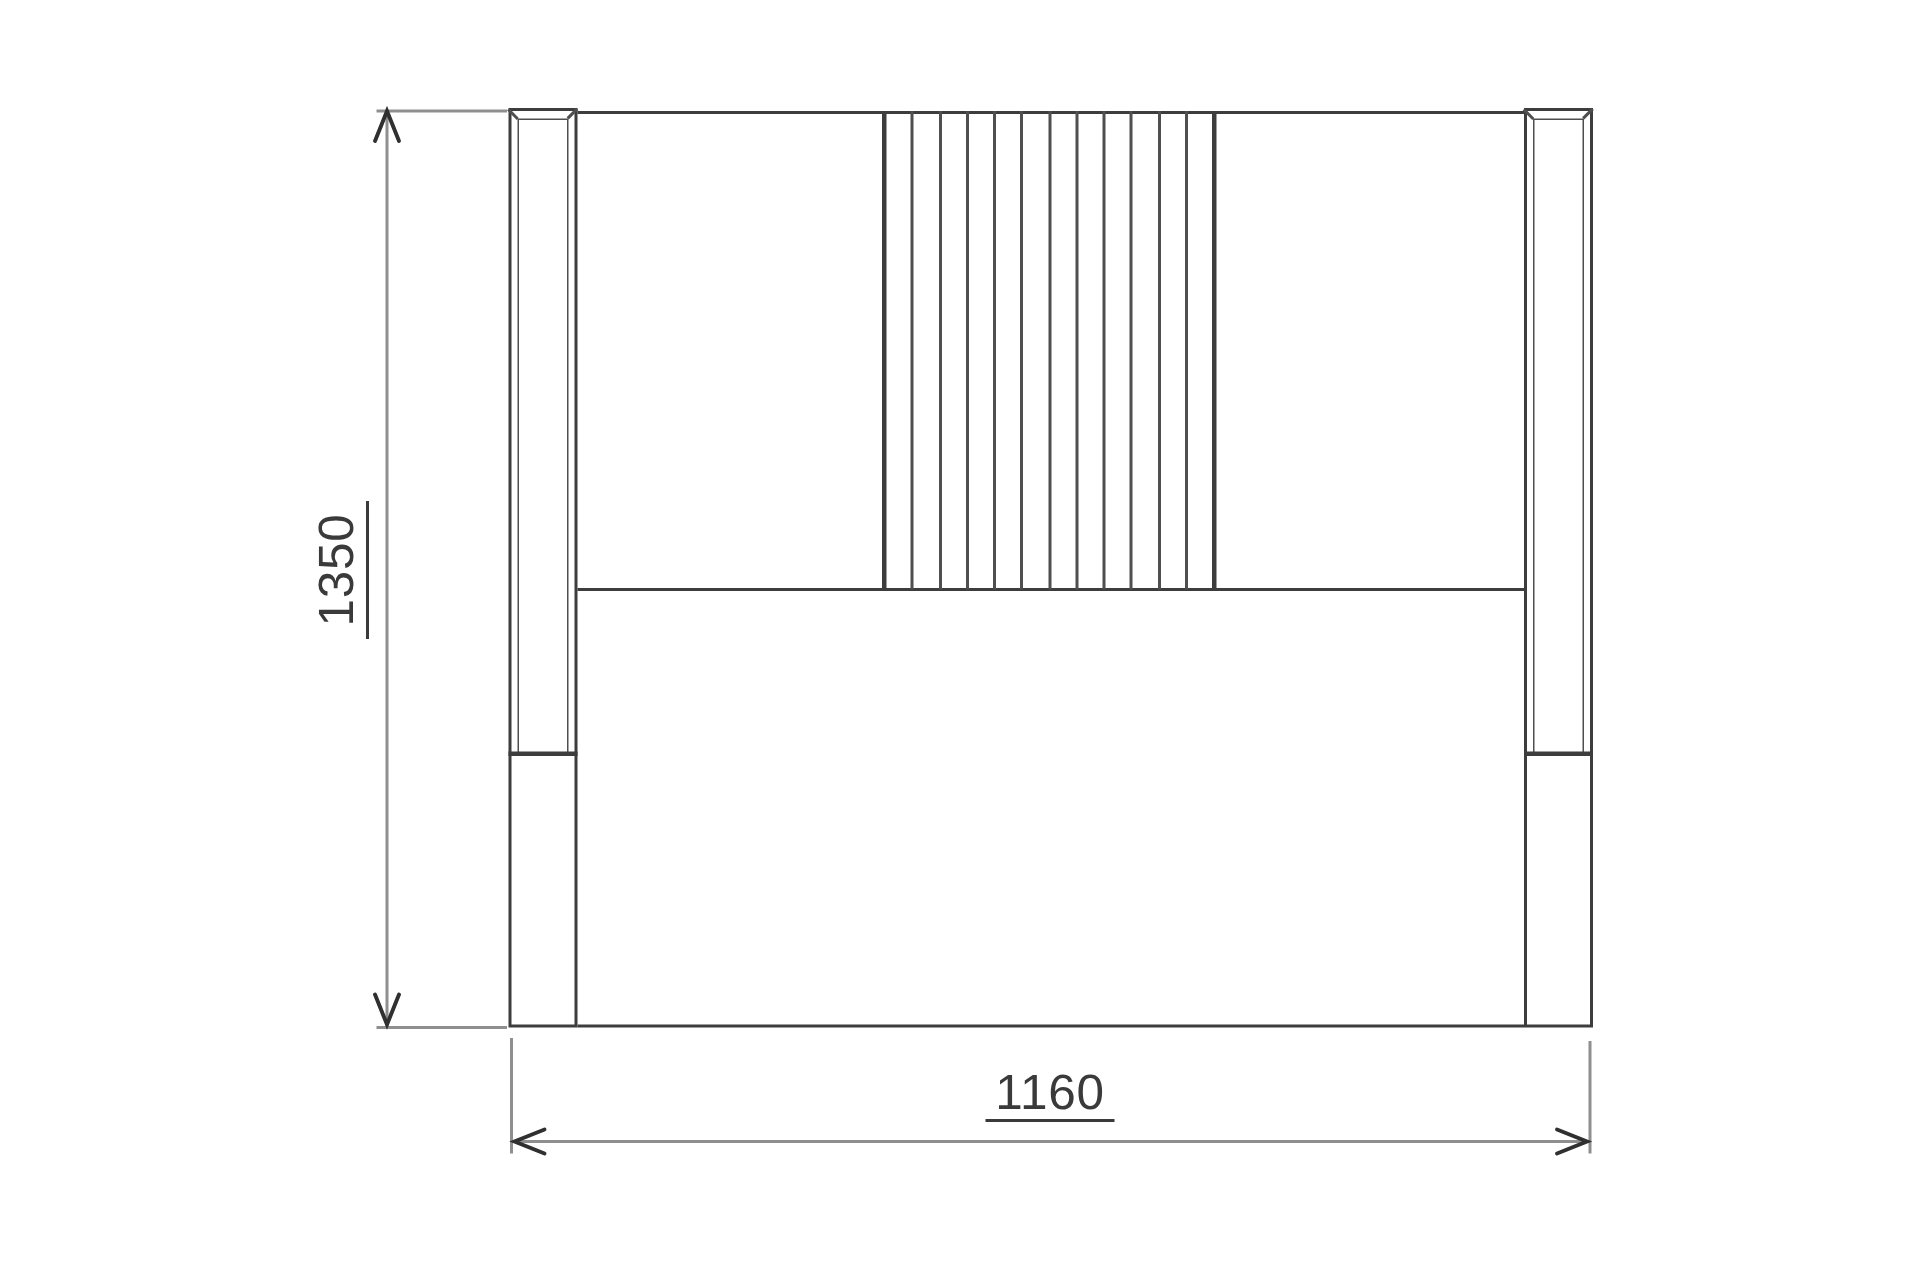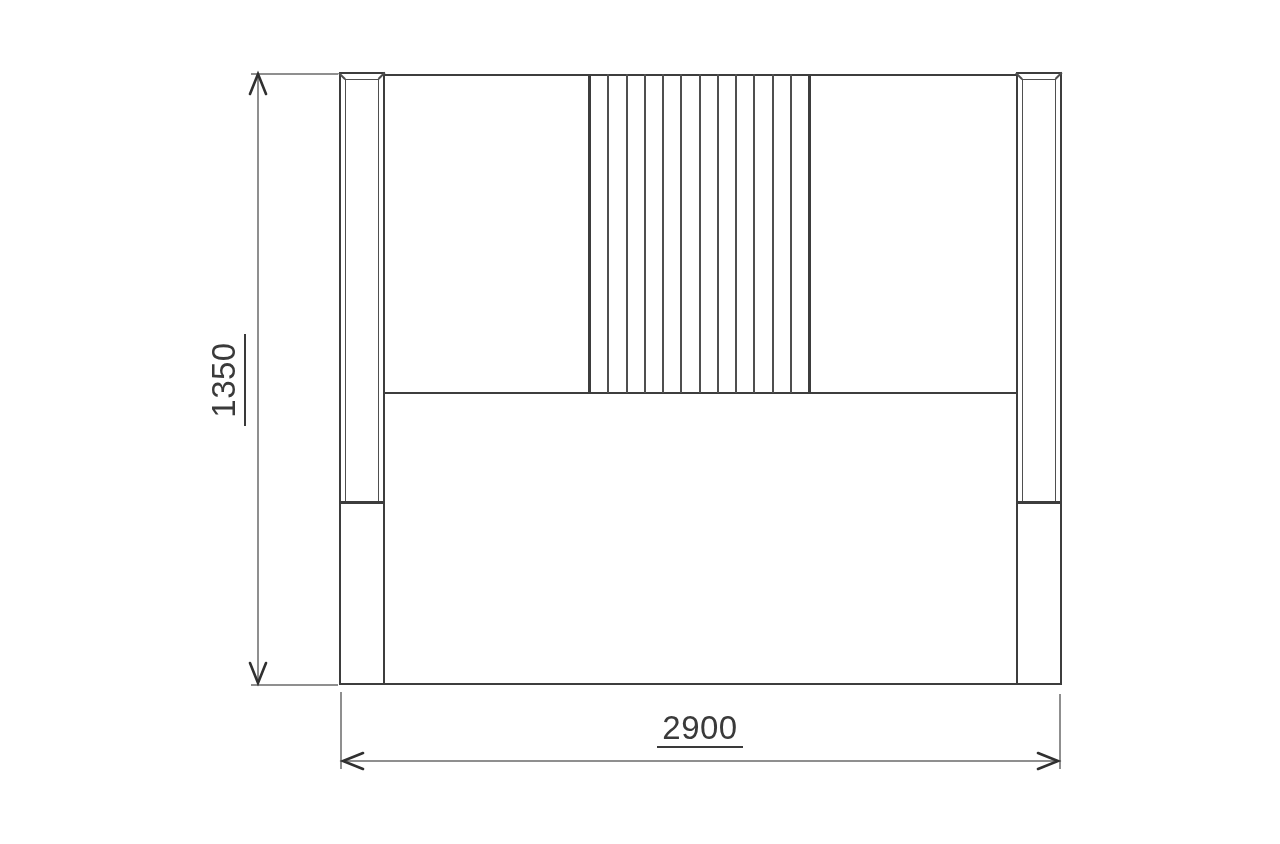--- a/index.html
+++ b/index.html
@@ -128,15 +128,15 @@
   <div class="dln" style="left:1059px; top:694px; width:1.5px; height:75px;"></div>
   <div class="dln" style="left:341px; top:760px; width:719px; height:1.5px;"></div>
 
   <svg class="arrow" style="left:341px; top:750px;" width="24" height="22">
     <polyline points="22,3 2,11 22,19"></polyline>
   </svg>
   <svg class="arrow" style="left:1036px; top:750px;" width="24" height="22">
     <polyline points="2,3 22,11 2,19"></polyline>
   </svg>
 
-  <div class="dim-label" id="width-label">2900</div>
+  <div class="dim-label" id="width-label">1160</div>
 
 </div>
 
 </body></html>

